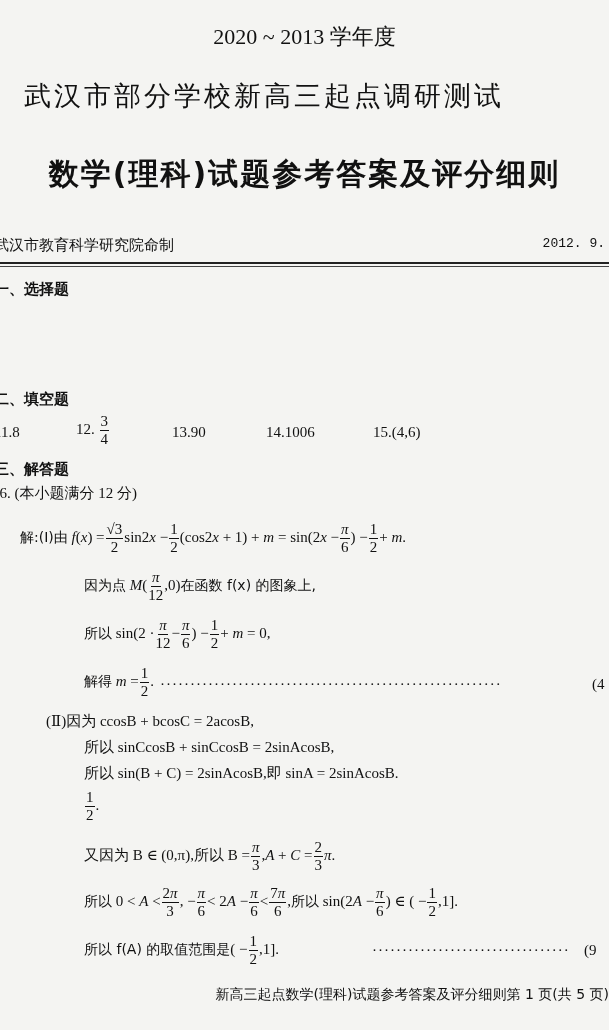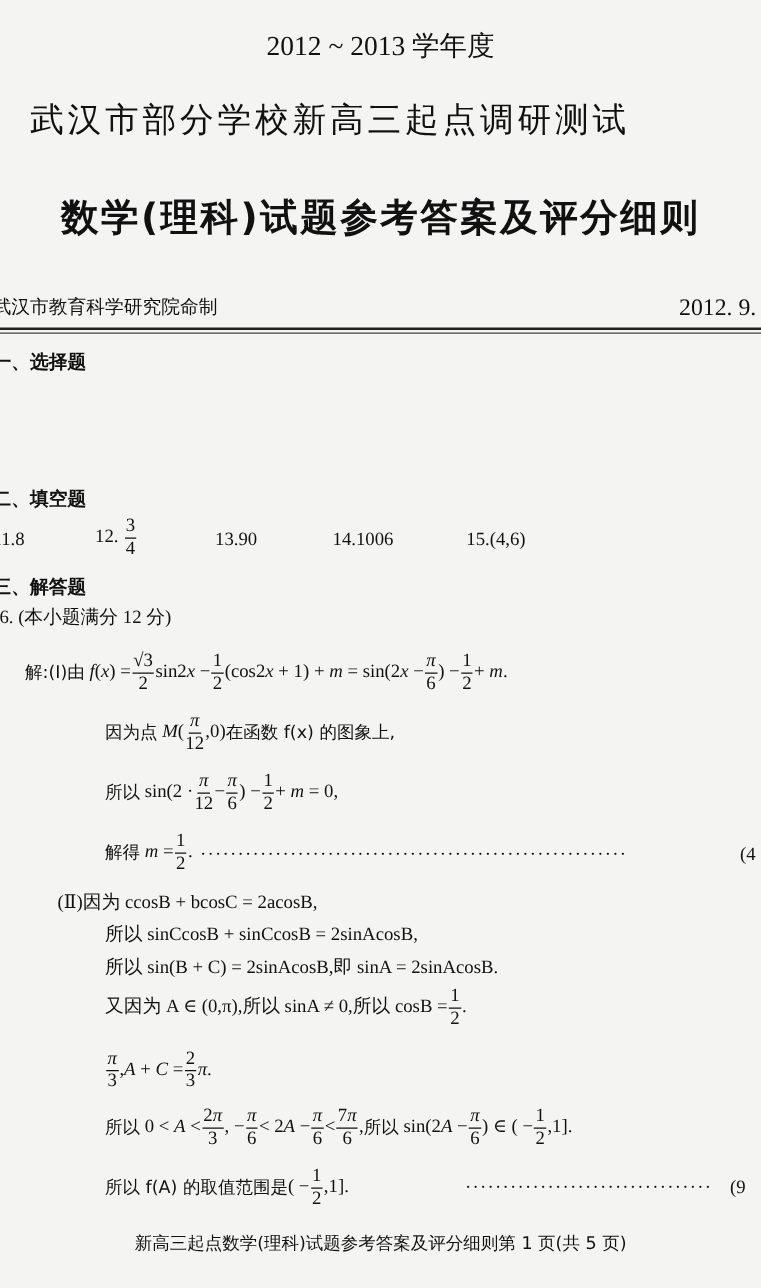--- a/index.html
+++ b/index.html
@@ -7,42 +7,42 @@
     width:609px; height:1030px; overflow:hidden; position:relative;
     background:#f4f4f2;
     font-family:"DejaVu Serif","Liberation Serif",serif;
     color:#111;
   }
   .abs { position:absolute; white-space:nowrap; }
   .year { top:22px; left:0; width:609px; text-align:center; font-size:22px; font-family:"Liberation Serif","DejaVu Serif",serif; }
   .title1 { top:78px; left:0; width:528px; text-align:center; font-size:27px; letter-spacing:3px; font-family:"DejaVu Sans","Liberation Sans",sans-serif; }
   .title2 { top:154px; left:0; width:609px; text-align:center; font-size:30px; font-weight:bold; letter-spacing:2px; font-family:"DejaVu Sans","Liberation Sans",sans-serif; }
   .issuer { top:236px; left:0; font-size:15px; font-family:"DejaVu Serif",serif; }
-  .date { top:236px; right:4px; font-size:19px; font-family:Liberation Serif, serif; }
+  .date { top:236px; right:4px; font-size:13px; font-family:Liberation Mono, monospace; }
   .rule1 { top:262px; left:0; width:609px; height:0; border-top:2px solid #222; }
   .rule2 { top:266px; left:0; width:609px; height:0; border-top:1px solid #444; }
   .sec { font-size:15px; font-weight:bold; font-family:"DejaVu Sans","Liberation Sans",sans-serif; }
   table.ans { position:absolute; top:308px; left:5px; border-collapse:collapse; }
   table.ans td { border:1.5px solid #222; height:34px; text-align:center; font-size:15px; font-family:"Liberation Serif",serif; padding:0; }
   table.ans td.hd { width:64px; font-family:"DejaVu Sans",sans-serif; font-size:15px; }
   table.ans td.c { width:54px; }
   .fill { top:424px; font-size:15px; font-family:"Liberation Serif",serif; }
   .frac { display:inline-flex; flex-direction:column; align-items:center; vertical-align:middle; line-height:1; margin:0 1px; font-family:"Liberation Serif",serif; }
   .frac .n { border-bottom:1px solid #111; padding:0 1px 1px; }
   .frac .d { padding-top:1px; }
   .line { font-size:15px; font-family:"Liberation Serif","DejaVu Serif",serif; }
   .cn { font-family:"DejaVu Sans",sans-serif; font-size:14px;margin-top:17px; }
   i { font-style:italic; }
   .dots { letter-spacing:1px; }
-  .footer { top:986px; left:0; width:609px; text-align:center; font-size:14px; font-family:"DejaVu Sans",sans-serif; }
+  .footer { top:986px; left:0; width:609px; text-align:right; font-size:14px; font-family:"DejaVu Sans",sans-serif; }
 </style>
 </head>
 <body>
 
-<div class="abs year">2012 ~ 2013 学年度</div>
+<div class="abs year">2020 ~ 2013 学年度</div>
 <div class="abs title1">武汉市部分学校新高三起点调研测试</div>
 <div class="abs title2">数学(理科)试题参考答案及评分细则</div>
 <div class="abs issuer" style="left:-6px;">武汉市教育科学研究院命制</div>
 <div class="abs date">2012. 9.</div>
 <div class="abs rule1"></div>
 <div class="abs rule2"></div>
 
 <div class="abs sec" style="top:280px;left:-6px;">一、选择题</div>
 
 <table class="ans">
@@ -119,28 +119,28 @@
     </span>.
 </div>
 <div class="abs line dots" style="top:676px;left:160px;">·························································</div>
 <div class="abs line" style="top:676px;left:592px;">(4</div>
 
 <div class="abs line" style="top:712px;left:46px;">(Ⅱ)因为 ccosB + bcosC = 2acosB,</div>
 <div class="abs line" style="top:738px;left:84px;">所以 sinCcosB + sinCcosB = 2sinAcosB,</div>
 <div class="abs line" style="top:764px;left:84px;">所以 sin(B + C) = 2sinAcosB,即 sinA = 2sinAcosB.</div>
 
 <div class="abs line" style="top:790px;left:84px;">
-  <span>又因为 A ∈ (0,π),所以 sinA ≠ 0,所以 cosB =</span><span class="frac">
+  <span class="frac">
       <span class="n">1</span>
       <span class="d">2</span>
     </span>.
 </div>
 
 <div class="abs line" style="top:840px;left:84px;">
-  <span class="frac">
+  <span>又因为 B ∈ (0,π),所以 B =</span><span class="frac">
       <span class="n"><i>π</i></span>
       <span class="d">3</span>
     </span>,<i>A</i> + <i>C</i> =<span class="frac">
       <span class="n">2</span>
       <span class="d">3</span>
     </span><i>π</i>.
 </div>
 
 <div class="abs line" style="top:886px;left:84px;">
   <span class="cn">所以</span> 0 &lt; <i>A</i> &lt;<span class="frac">

